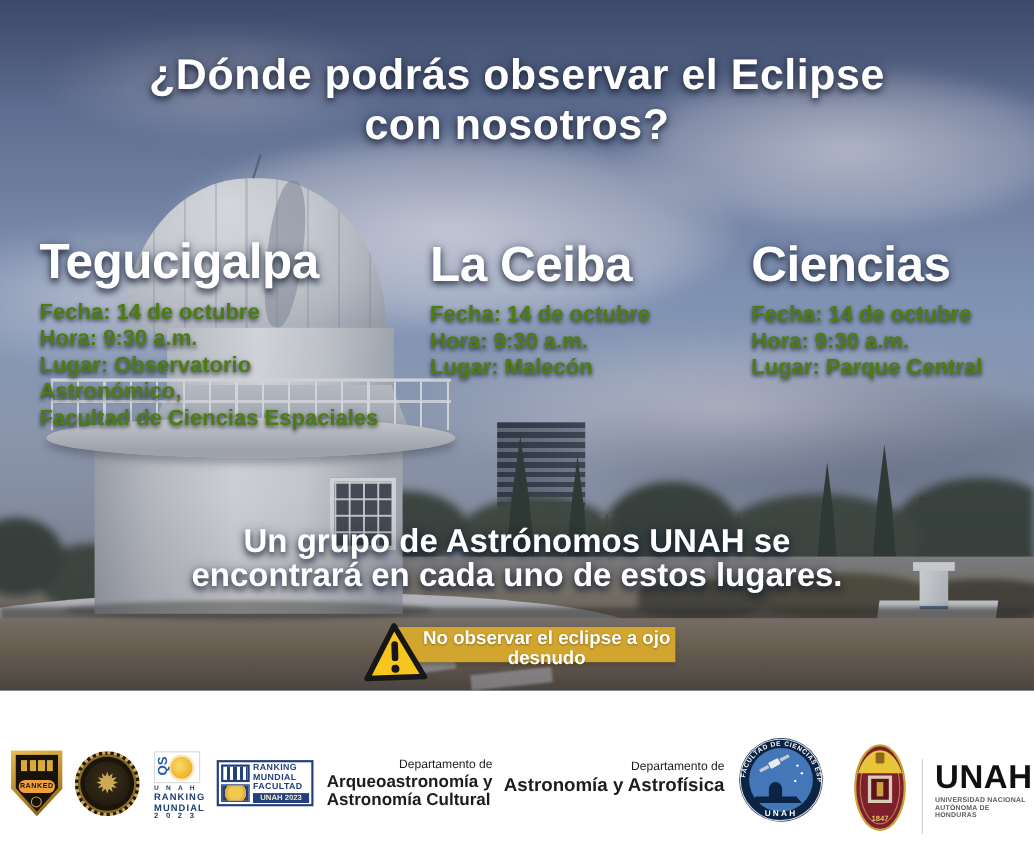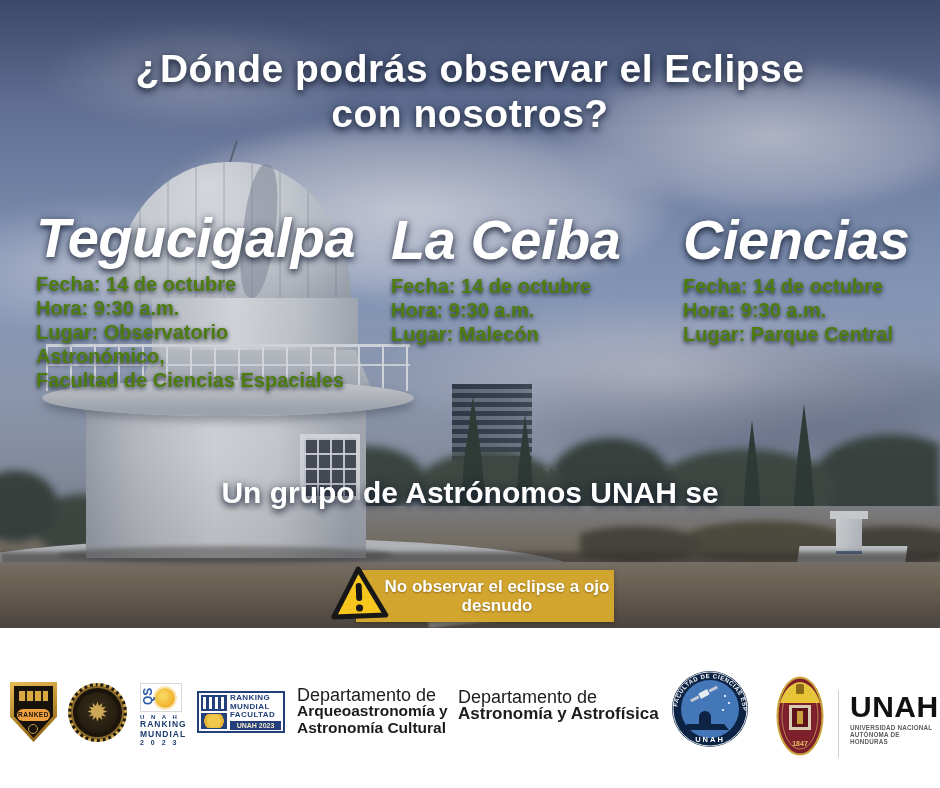--- a/index.html
+++ b/index.html
@@ -85,32 +85,32 @@
       linear-gradient(180deg,rgba(232,232,237,.9) 0 2px,transparent 2px),#474d56;
       background-size:13px 100%,100% 15px,100% 100%;}
   .obs-base-shadow{position:absolute;left:58px;top:546px;width:334px;height:18px;border-radius:50%;background:rgba(66,61,54,.45);filter:blur(2px);}
   .photo-tint{position:absolute;left:0;top:0;width:940px;height:628px;
       background:linear-gradient(180deg,rgba(28,36,58,.42) 0%,rgba(45,55,80,.20) 16%,rgba(60,70,95,.10) 40%,rgba(52,58,74,.14) 72%,rgba(38,40,50,.30) 100%);}
   
   .ovl{position:absolute;color:#fff;font-weight:bold;}
   .title{left:0;top:46px;width:940px;text-align:center;font-size:39px;line-height:45px;letter-spacing:.5px;
          text-shadow:0 3px 6px rgba(18,26,46,.85),0 0 14px rgba(18,26,46,.35);}
   .loc{position:absolute;}
-  .loc-name{font-size:56px;line-height:48px;font-weight:bold;letter-spacing:-.5px;color:#fff;
-            text-shadow:0 3px 6px rgba(18,26,46,.8),0 0 10px rgba(18,26,46,.3);font-style:italic;}
+  .loc-name{font-size:45px;line-height:48px;font-weight:bold;letter-spacing:-.5px;color:#fff;
+            text-shadow:0 3px 6px rgba(18,26,46,.8),0 0 10px rgba(18,26,46,.3);}
   .loc-details{margin-top:10px;font-size:20px;line-height:24px;font-weight:bold;color:#4d7c0f;
                text-shadow:0 2px 4px rgba(18,26,46,.85);}
   .loc-teguc{left:36px;top:214px;}
   .loc-ceiba{left:391px;top:216px;}
   .loc-juti{left:683px;top:216px;}
   .announce{left:0;top:477px;width:940px;text-align:center;font-size:30px;line-height:31px;
             text-shadow:0 3px 6px rgba(18,26,46,.85),0 0 10px rgba(18,26,46,.35);}
   .warning{position:absolute;left:330px;top:566px;width:290px;height:56px;}
-  .warn-plate{position:absolute;left:26px;top:4px;width:258px;height:52px;background:#d2a52f;
-              display:flex;align-items:center;justify-content:center;box-shadow:0 2px 4px rgba(40,35,10,.4);}
+  .warn-plate{position:absolute;left:26px;top:4px;width:258px;height:32px;background:#d2a52f;
+              display:flex;justify-content:center;box-shadow:0 2px 4px rgba(40,35,10,.4);}
   .warn-text{width:225px;margin-left:24px;text-align:center;color:#fff;font-weight:bold;font-size:17px;line-height:19px;
              text-shadow:0 1px 2px rgba(90,70,10,.6);}
   .warn-tri{position:absolute;left:0;top:0;width:58px;height:54px;transform:rotate(-2deg);}
   
   .footer{position:absolute;left:0;top:628px;width:940px;height:160px;background:#ffffff;}
   .footer *{box-sizing:border-box;}
   .shield{position:absolute;left:10px;top:54px;width:47px;height:60px;
           clip-path:polygon(0 0,100% 0,100% 58%,50% 100%,0 58%);
           background:linear-gradient(160deg,#e9bd55,#a5771f 70%,#7c5a14);}
   .shield-in{position:absolute;left:4px;top:4px;width:39px;height:52px;
@@ -137,21 +137,21 @@
            display:flex;padding:2px;gap:3px;}
   .sci-left{width:26px;display:flex;flex-direction:column;gap:2px;}
   .sci-bldg{height:16px;background:repeating-linear-gradient(90deg,#fff 0 3px,#24407c 3px 6px);border:2px solid #24407c;}
   .sci-sun{height:16px;background:radial-gradient(circle at 50% 50%,#f1c94d 0 40%,#d9a92e 70%,#24407c 71%);border:1px solid #24407c;}
   .sci-right{flex:1;display:flex;flex-direction:column;justify-content:center;}
   .sci-l{color:#24407c;font-size:8px;font-weight:bold;line-height:8.5px;letter-spacing:.4px;}
   .sci-bar{margin-top:1px;background:#24407c;color:#f3e9c8;font-size:7px;font-weight:bold;text-align:center;line-height:9px;}
   .dept{position:absolute;color:#1c1c1c;}
   .dept1{left:297px;top:60px;}
   .dept2{left:458px;top:62px;}
-  .dept-l1{font-size:18px;line-height:15px;}
+  .dept-l1{font-size:11px;line-height:15px;text-align:right;}
   .dept1 .dept-b{font-size:15.5px;font-weight:bold;line-height:16.5px;}
   .dept2 .dept-b{font-size:17px;font-weight:bold;line-height:18px;}
   .faces{position:absolute;left:671px;top:42px;width:78px;height:78px;}
   .seal{position:absolute;left:776px;top:48px;width:48px;height:80px;}
   .divider{position:absolute;left:838px;top:62px;width:1px;height:68px;background:#cfcfcf;}
   .unah{position:absolute;left:850px;top:64px;width:86px;}
   .unah-name{color:#101010;font-size:30px;font-weight:bold;letter-spacing:.5px;line-height:30px;}
   .unah-sub{margin-top:2px;color:#5c5c5c;font-size:6.3px;font-weight:bold;line-height:7px;letter-spacing:.2px;}
 </style>
 </head>
@@ -229,20 +229,21 @@
     <div class="loc-name">Ciencias</div>
     <div class="loc-details">
       <div>Fecha: 14 de octubre</div>
       <div>Hora: 9:30 a.m.</div>
       <div>Lugar: Parque Central</div>
     </div>
   </div>
 
   <div class="ovl announce">
     <div>Un grupo de Astrónomos UNAH se</div>
+    <div>encontrará en cada uno de estos lugares.</div>
   </div>
 
   <div class="warning">
     <div class="warn-plate">
       <div class="warn-text">No observar el eclipse a ojo desnudo</div>
     </div>
     <svg class="warn-tri" viewBox="0 0 58 54">
       <path d="M29 3 L55 50 L3 50 Z" fill="#f6c51e" stroke="#171717" stroke-width="5" stroke-linejoin="round"></path>
       <rect x="26" y="17" width="6" height="18" rx="3" fill="#171717"></rect>
       <circle cx="29" cy="42" r="3.6" fill="#171717"></circle>

